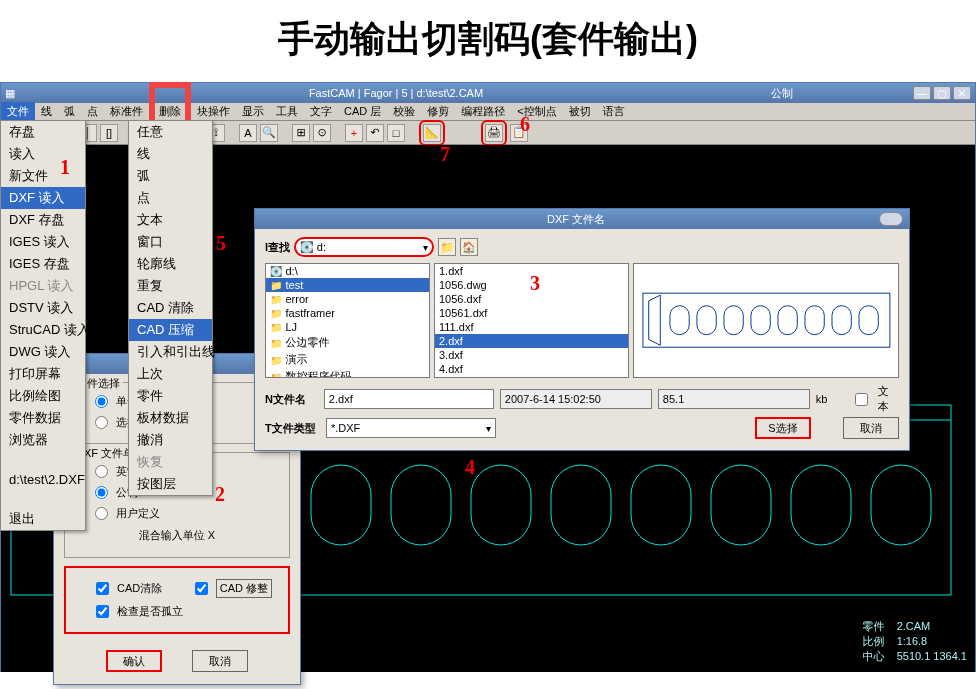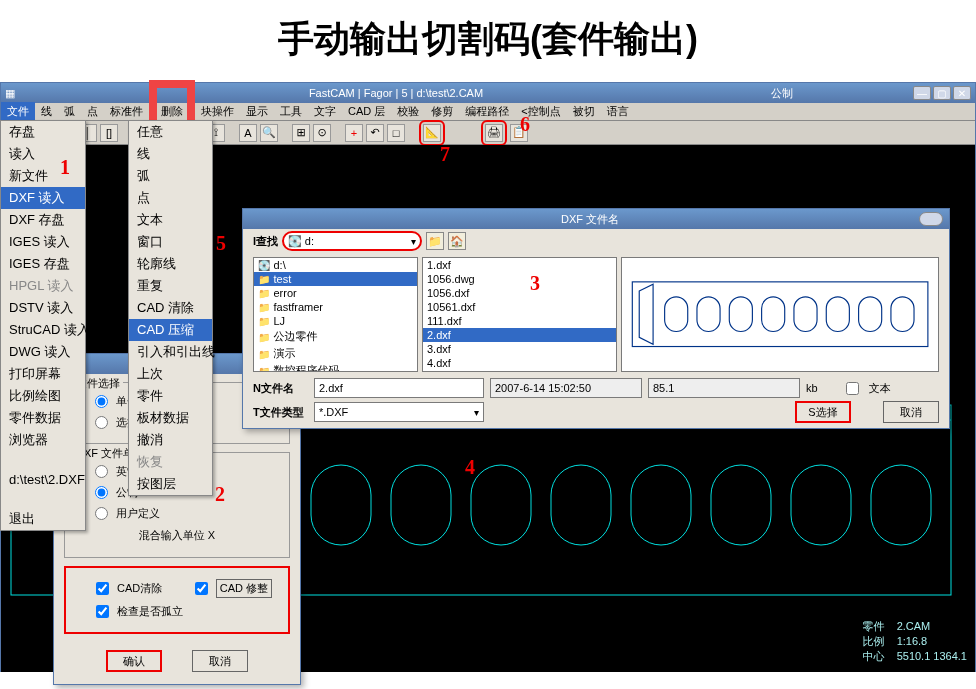--- a/index.html
+++ b/index.html
@@ -11,21 +11,21 @@
 
 .title-bar { height: 20px; background: linear-gradient(to bottom, #6b98cc, #5577aa); display: flex; align-items: center; color: #fff; font-size: 11px; }
 .title-bar .title-text { flex: 1; text-align: center; }
 .title-bar .right-text { padding-right: 120px; }
 .title-bar .window-controls { display: flex; gap: 2px; padding-right: 4px; }
 .win-btn { width: 18px; height: 14px; background: #d0d8e8; border: 1px solid #888; border-radius: 2px; font-size: 10px; cursor: pointer; display:flex; align-items:center; justify-content:center; }
 
 .menu-bar { height: 18px; background: #d4d0c8; display: flex; align-items: center; font-size: 11px; border-bottom: 1px solid #888; }
 .menu-item { padding: 2px 6px; cursor: pointer; white-space: nowrap; }
 .menu-item.active { background: #316ac5; color: #fff; }
-.menu-item.highlighted { border: 8px solid #ef4444; padding: 16px 4px; }
+.menu-item.highlighted { border: 6px solid #ef4444; padding: 16px 4px; }
 
 .toolbar { height: 24px; background: #d4d0c8; display: flex; align-items: center; font-size: 11px; border-bottom: 1px solid #888; gap: 3px; padding-left: 4px; }
 .tool-btn { width: 18px; height: 18px; border: 1px solid #999; background: #e8e4dc; cursor: pointer; font-size: 11px; display: inline-flex; align-items: center; justify-content: center; }
 .tool-sep { width: 8px; }
 .tool-highlight { border: 2px solid #e00; border-radius: 6px; padding: 2px; display: inline-flex; }
 
 .canvas { background: #000; height: 527px; position: relative; }
 .canvas svg { position: absolute; }
 .canvas .status-overlay { position: absolute; right: 8px; bottom: 8px; color: #aee; font-size: 11px; text-align: left; white-space: pre; }
 
@@ -45,21 +45,21 @@
 .radio-row, .check-row { display: flex; align-items: center; gap: 4px; padding: 3px 6px 3px 20px; font-size: 11px; }
 input[type=radio], input[type=checkbox] { margin-right: 4px; }
 
 .red-group { border: 2px solid #e00; }
 
 .dlg-buttons { display: flex; justify-content: center; gap: 30px; padding: 8px 0 12px; }
 .dlg-btn { min-width: 56px; height: 22px; border: 1px solid #666; background: #e8e4dc; cursor: pointer; font-size: 11px; padding: 0 8px; }
 .dlg-btn.red { border: 2px solid #e00; }
 
 
-.file-body { padding: 2px 10px; }
+.file-body { padding: 8px 10px; }
 .file-top-row { display: flex; align-items: center; gap: 4px; margin-bottom: 6px; }
 .file-top-row .lbl { font-weight: bold; font-size: 11px; }
 .file-combo { height: 20px; border: 1px solid #7a7a7a; background: #fff; padding: 0 18px 0 4px; font-size: 11px; display: flex; align-items: center; position: relative; cursor: pointer; }
 .file-combo::after { content: "▾"; position: absolute; right: 4px; font-size: 10px; }
 .file-combo.red { border: 2px solid #e00; border-radius: 10px; }
 .file-nav-btn { width: 18px; height: 18px; border: 1px solid #888; background: #f2eedc; cursor: pointer; font-size: 11px; }
 
 .file-columns { display: flex; gap: 4px; }
 .file-pane { background: #fff; border: 1px solid #7a7a7a; height: 115px; overflow: auto; font-size: 11px; }
 .file-pane .fitem { padding: 1px 4px; display: flex; align-items: center; gap: 3px; cursor: pointer; white-space: nowrap; }
@@ -261,21 +261,21 @@
       <input type="checkbox" checked="" style="">
       <span>检查是否孤立</span>
     </div>
   </div>
   <div class="dlg-buttons">
     <button class="dlg-btn red">确认</button>
     <button class="dlg-btn">取消</button>
   </div>
 </div>
 
-<div class="dialog" style="top:208px; left:242px; width:708px;">
+<div class="dialog" style="top:208px; left:254px; width:656px;">
   <div class="dlg-title-bar">
     <span style="width:12px"></span>
     <span class="dlg-title-text">DXF 文件名</span>
     <span class="dlg-close"></span>
   </div>
   <div class="file-body">
     <div class="file-top-row">
       <span class="lbl">I查找</span>
       <div class="file-combo red" style="width:140px">💽 d:</div>
       <button class="file-nav-btn">📁</button>

